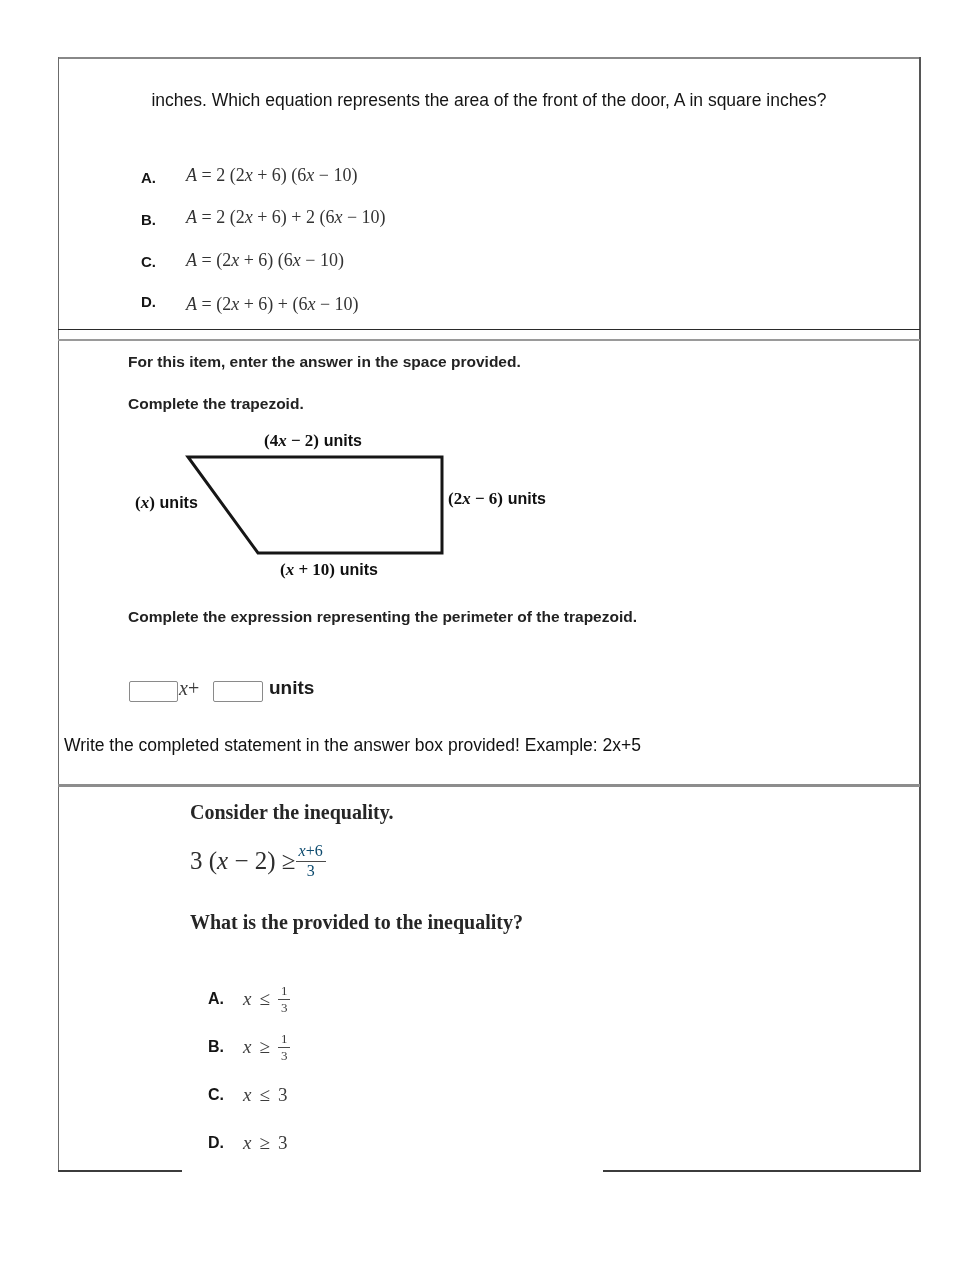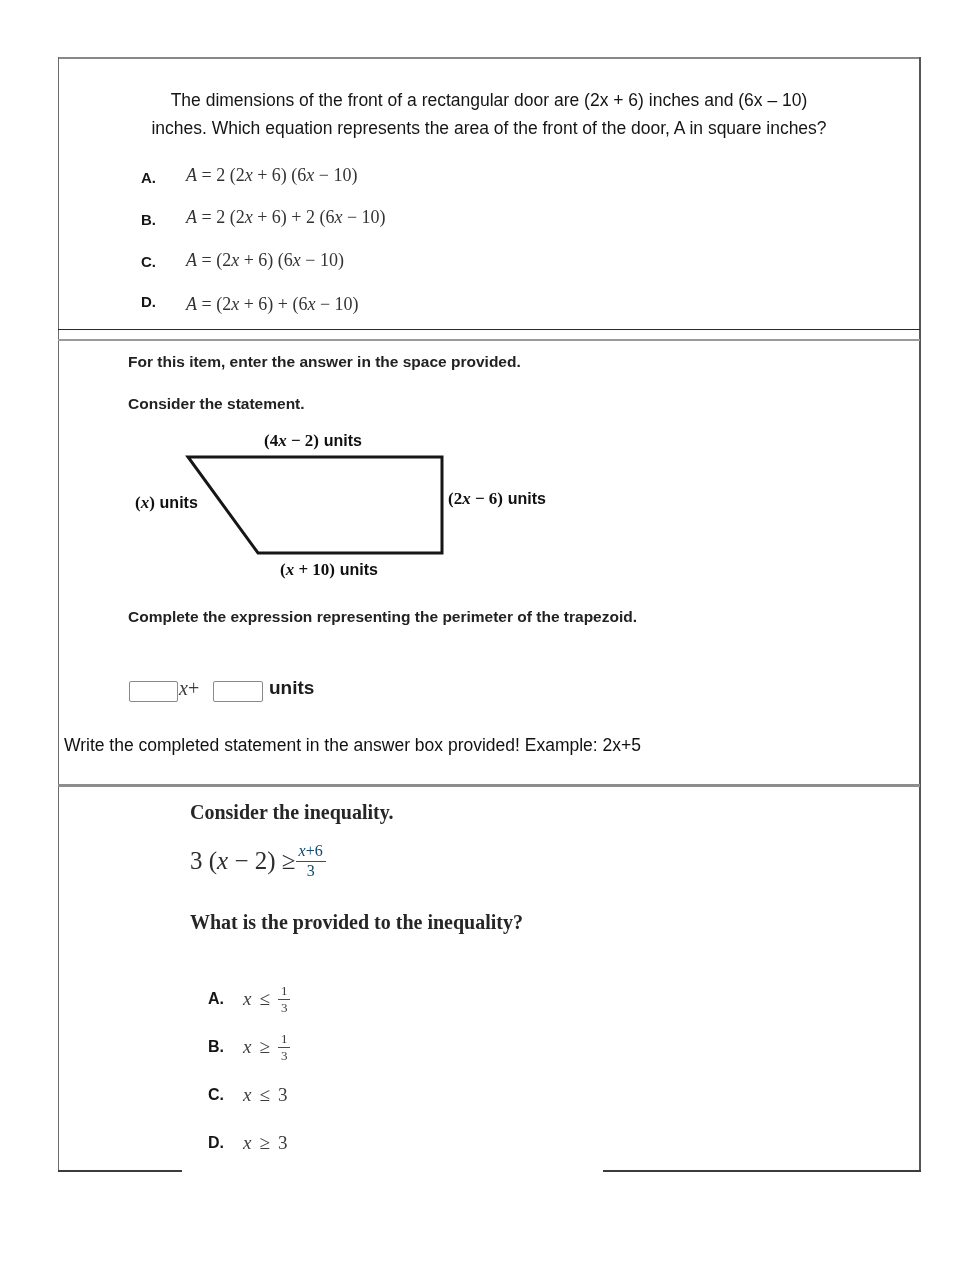--- a/index.html
+++ b/index.html
@@ -41,38 +41,37 @@
   <div class="abs" style="left:58px;top:57px;width:1px;height:1115px;background:#6b6b6b;"></div>
   <div class="abs" style="left:919px;top:57px;width:2px;height:1115px;background:#565656;"></div>
   <div class="abs" style="left:58px;top:1170px;width:124px;height:2px;background:#3c3c3c;"></div>
   <div class="abs" style="left:603px;top:1170px;width:318px;height:2px;background:#3c3c3c;"></div>
 
   <div class="abs" style="left:58px;top:329px;width:862px;height:1px;background:#2a2a2a;"></div>
   <div class="abs" style="left:58px;top:339px;width:862px;height:2px;background:#9a9a9a;"></div>
   <div class="abs" style="left:58px;top:784px;width:862px;height:3px;background:#8d8d8d;"></div>
 
   <div class="abs q1">
-    <div>The dimensions of the front of a rectangular door are (2x + 6) inches and (6x – 10)</div>
     <div>inches. Which equation represents the area of the front of the door, A in square inches?</div>
   </div>
 
   <div class="abs optletter" style="left:141px;top:169px;">A.</div>
   <div class="abs opteq mathify" style="left:186px;top:165px;"><i>A</i> = 2 (2<i>x</i> + 6) (6<i>x</i> − 10)</div>
 
   <div class="abs optletter" style="left:141px;top:211px;">B.</div>
   <div class="abs opteq mathify" style="left:186px;top:207px;"><i>A</i> = 2 (2<i>x</i> + 6) + 2 (6<i>x</i> − 10)</div>
 
   <div class="abs optletter" style="left:141px;top:253px;">C.</div>
   <div class="abs opteq mathify" style="left:186px;top:250px;"><i>A</i> = (2<i>x</i> + 6) (6<i>x</i> − 10)</div>
 
   <div class="abs optletter" style="left:141px;top:293px;">D.</div>
   <div class="abs opteq mathify" style="left:186px;top:294px;"><i>A</i> = (2<i>x</i> + 6) + (6<i>x</i> − 10)</div>
 
   <div class="abs h2" style="left:128px;top:353px;">For this item, enter the answer in the space provided.</div>
-  <div class="abs h2" style="left:128px;top:395px;">Consider the statement.</div>
+  <div class="abs h2" style="left:128px;top:395px;">Complete the trapezoid.</div>
 
   <svg class="abs" style="left:150px;top:450px;" width="320" height="112" viewBox="0 0 320 112">
     <polygon points="38,7 292,7 292,103 108,103" fill="#ffffff" stroke="#161616" stroke-width="3"></polygon>
   </svg>
 
   <div class="abs traplabel" style="left:252px;top:431px;width:122px;text-align:center;">
     <span class="m mathify">(4<i>x</i> − 2)</span>
     <span class="u">units</span>
   </div>
   <div class="abs traplabel" style="left:135px;top:493px;">

